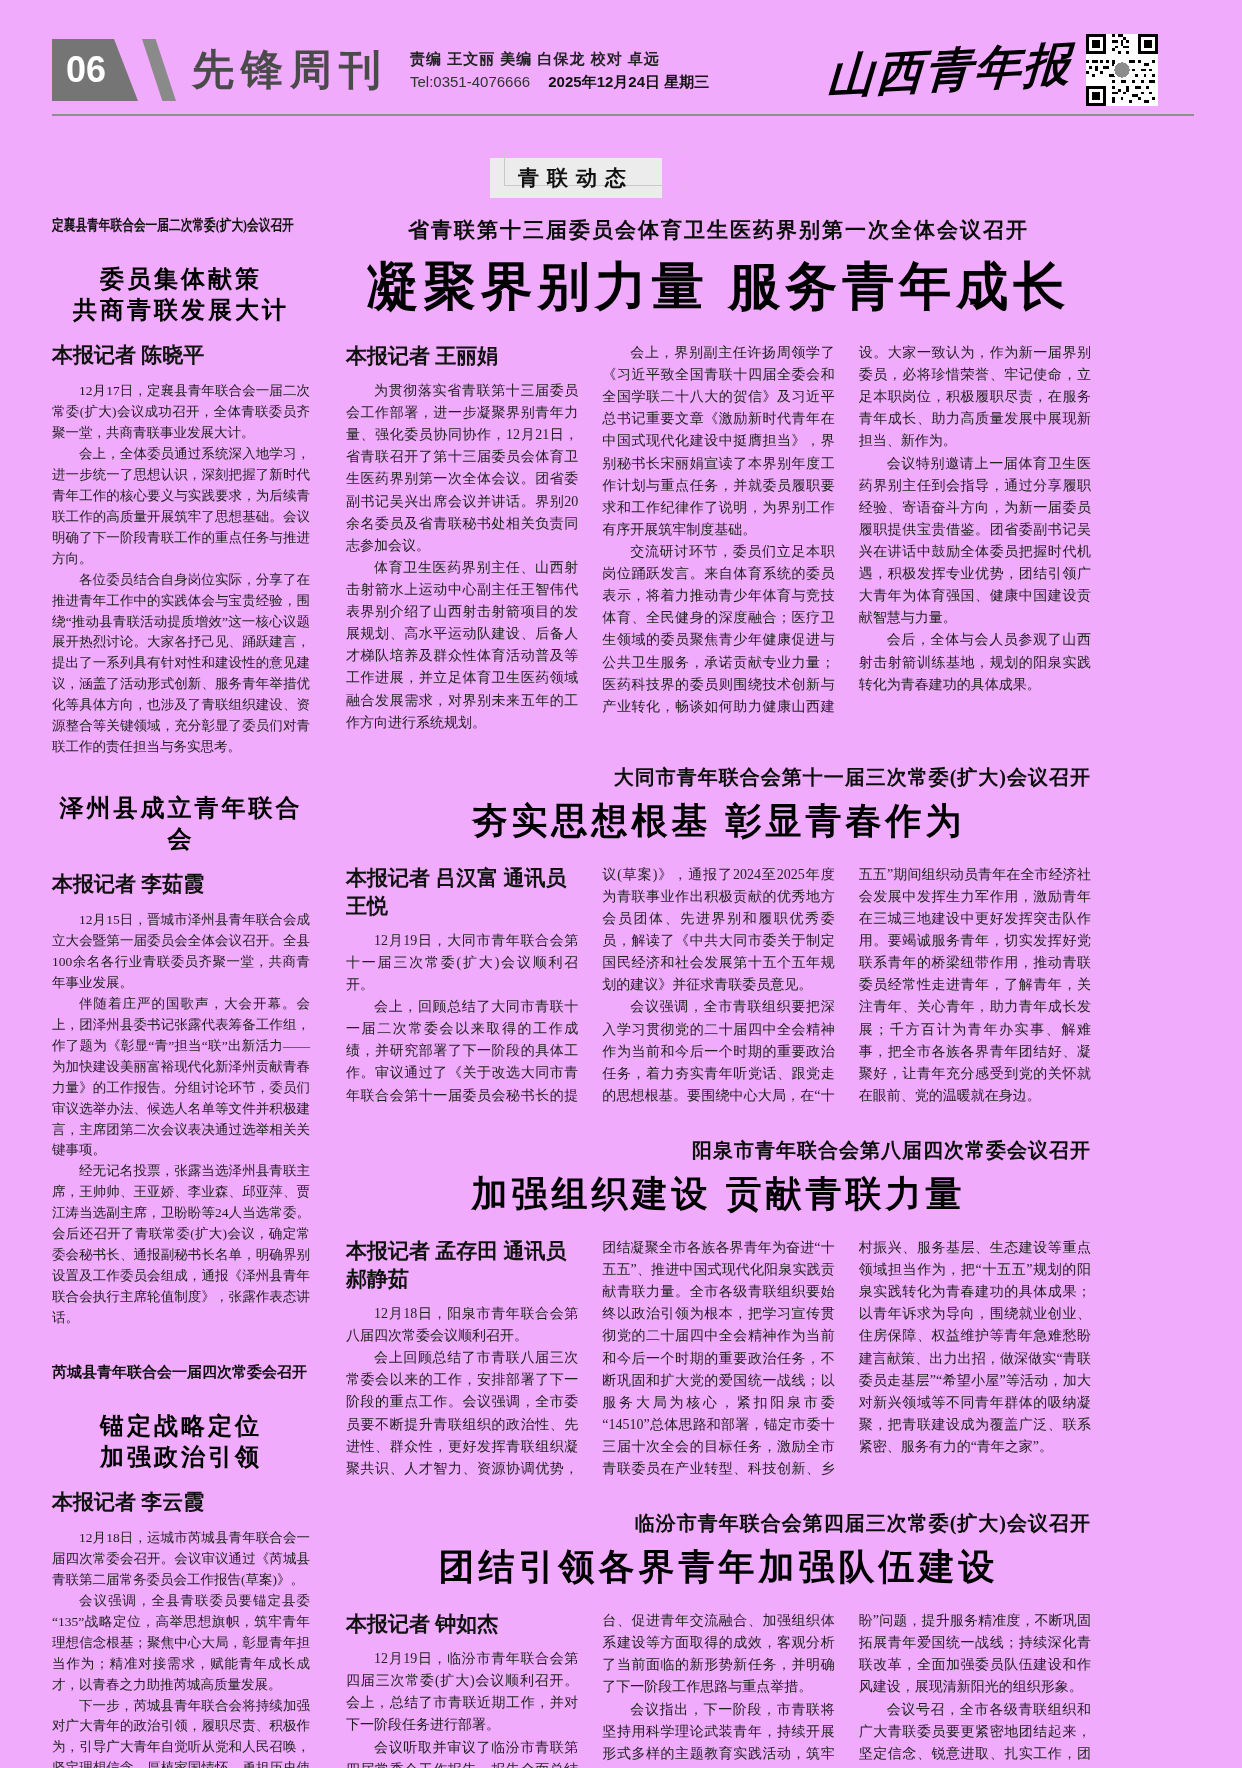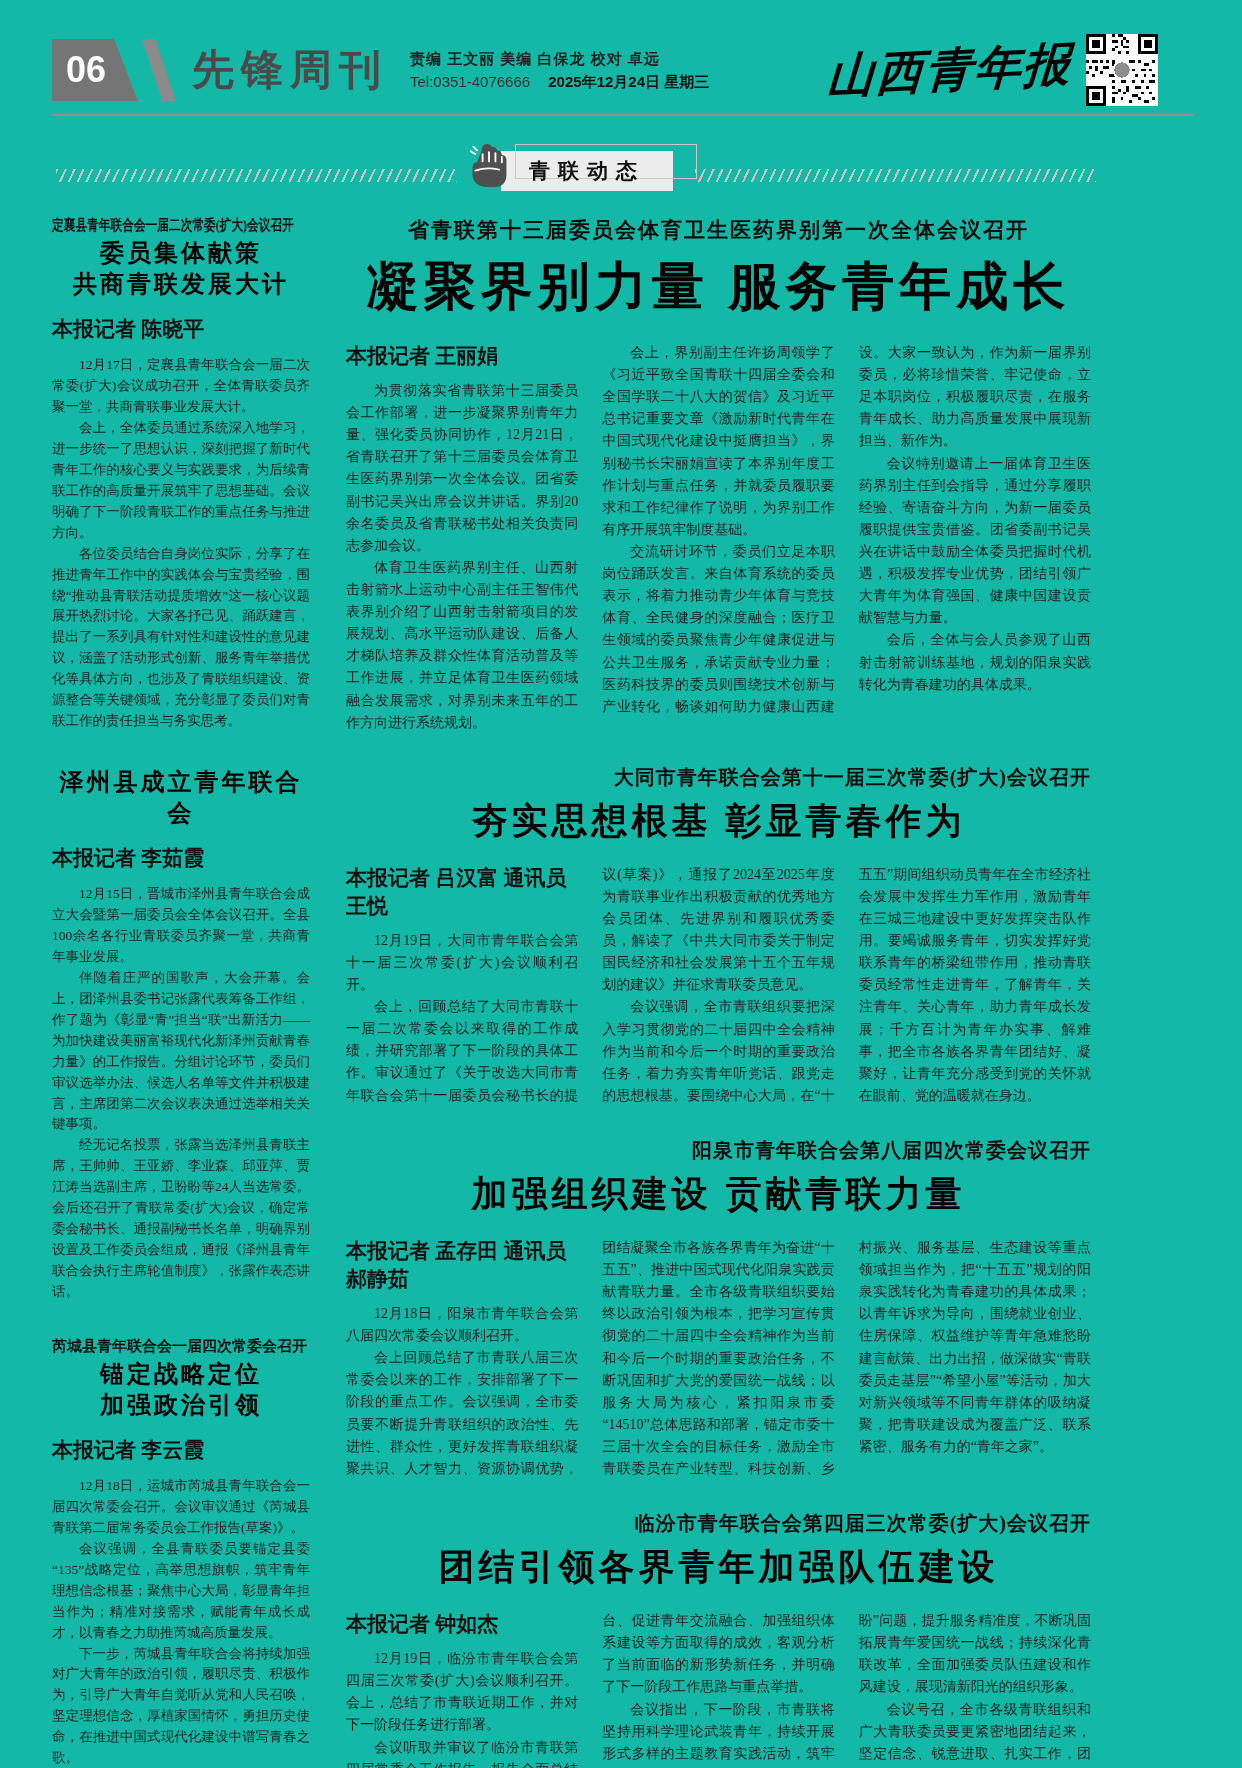--- a/index.html
+++ b/index.html
@@ -1,20 +1,20 @@
 <!DOCTYPE html>
 <html lang="zh"><head>
 <meta charset="utf-8">
 <style>
   html,body{margin:0;padding:0;background:#d9d9d9;}
   .page{
     position:relative;
     width:1242px;height:1768px;
     margin:0 auto;
-    background:#14b8a6;
+    background:#f0abfc;
     box-sizing:border-box;
     padding:30px 48px 24px 52px;
     overflow:hidden;
     font-family:"Liberation Serif","DejaVu Serif",serif;
     color:#1c1c1c;
   }
   
   .masthead{display:flex;align-items:center;height:80px;}
   .pagenum-wrap{display:flex;align-items:stretch;height:62px;}
   .pagenum{
@@ -39,21 +39,21 @@
   .mast-right{margin-left:auto;display:flex;align-items:center;margin-right:36px;}
   .paper-name{
     font-style:italic;font-weight:700;font-size:47px;color:#000;
     transform:rotate(-3deg) skewX(-6deg);letter-spacing:2px;
     margin-right:14px;white-space:nowrap;
   }
   .qr{display:block;}
   .header-rule{border-top:2px solid #8f8f8f;margin-top:4px;}
 
   
-  .content-width{width:1040px;}
+  .content-width{width:1040px;flex-direction:column;}
   .badge-row{display:flex;align-items:center;margin:26px 0 22px 4px;height:52px;}
   .hatch{flex:1;height:13px;
     background:repeating-linear-gradient(115deg,#c4c4c4 0 2px,transparent 2px 8px);
     align-self:center;margin-top:14px;}
   .hatch.left{margin-right:10px;}
   .hatch.right{margin-left:22px;}
   .fist{position:relative;z-index:2;margin-right:-10px;margin-top:-4px;}
   .badge-box{
     position:relative;z-index:1;background:#ececec;
     width:172px;height:40px;line-height:40px;text-align:center;
@@ -72,21 +72,21 @@
 
   
   .l-article{margin-bottom:34px;}
   .kicker-sm{
     font-weight:700;font-size:15px;color:#0f0f0f;white-space:nowrap;letter-spacing:0;
   }
   .kicker-sm.condense{transform:scaleX(.78);transform-origin:0 50%;width:128%;}
   .l-title{
     font-family:"Liberation Sans","DejaVu Sans",sans-serif;
     font-weight:800;font-size:24px;line-height:1.3;letter-spacing:3px;
-    text-align:center;margin:2px 0 6px;color:#000;
+    text-align:center;margin:28px 0 6px;color:#000;
   }
   .l-title span{display:block;}
   .byline{
     font-family:Liberation Serif, serif;
     font-weight:700;font-size:21px;color:#111;margin:16px 0 12px;
   }
   .l-body p{font-size:13.5px;line-height:1.55;color:#1f1f1f;}
 
   
   .m-article{margin-bottom:30px;}

